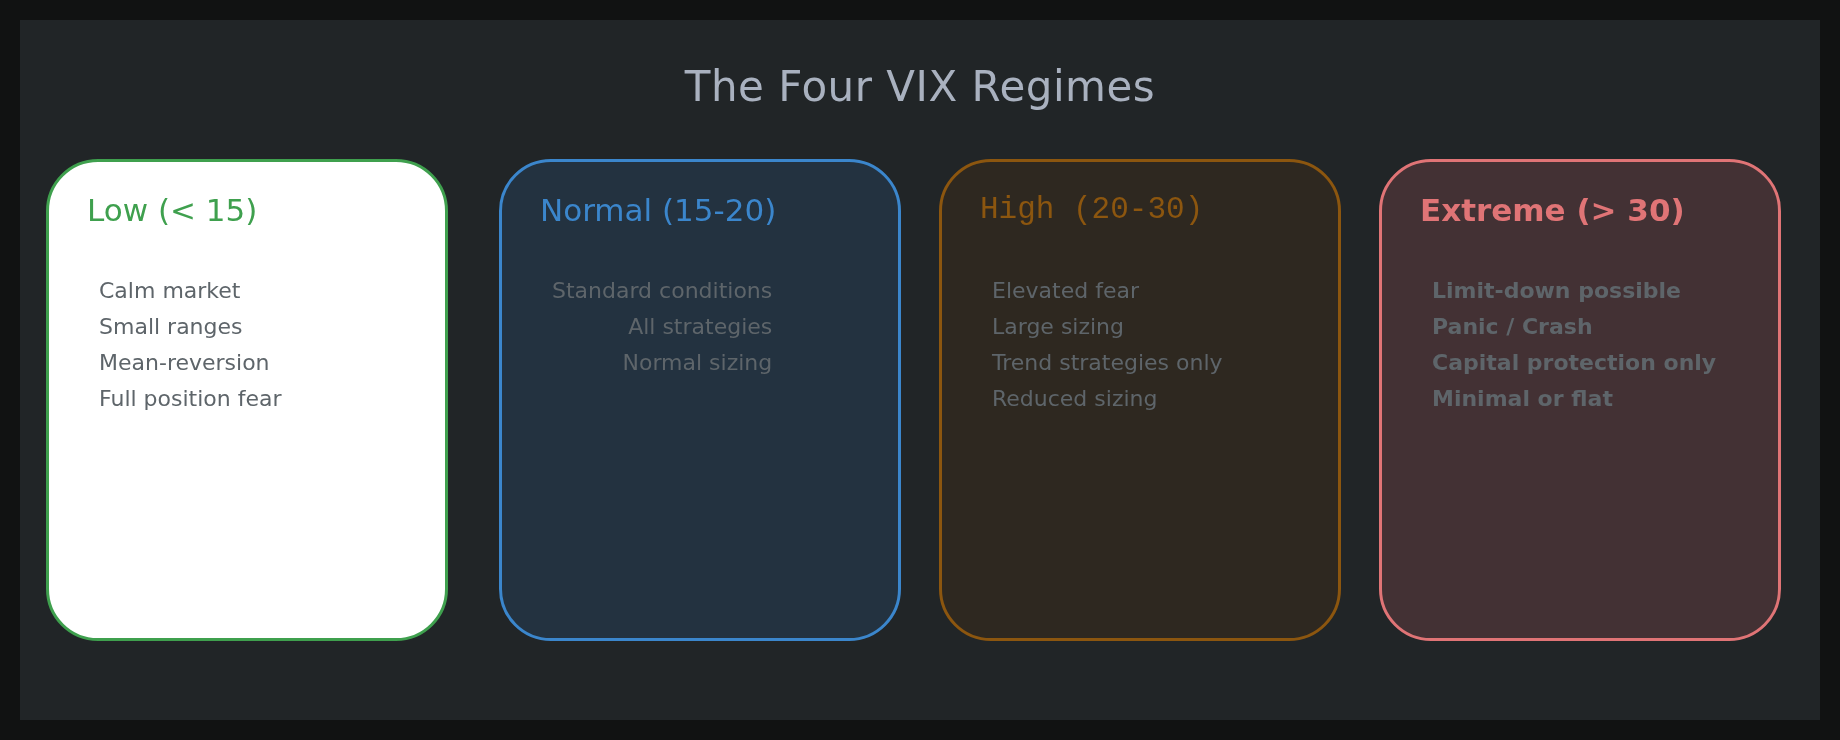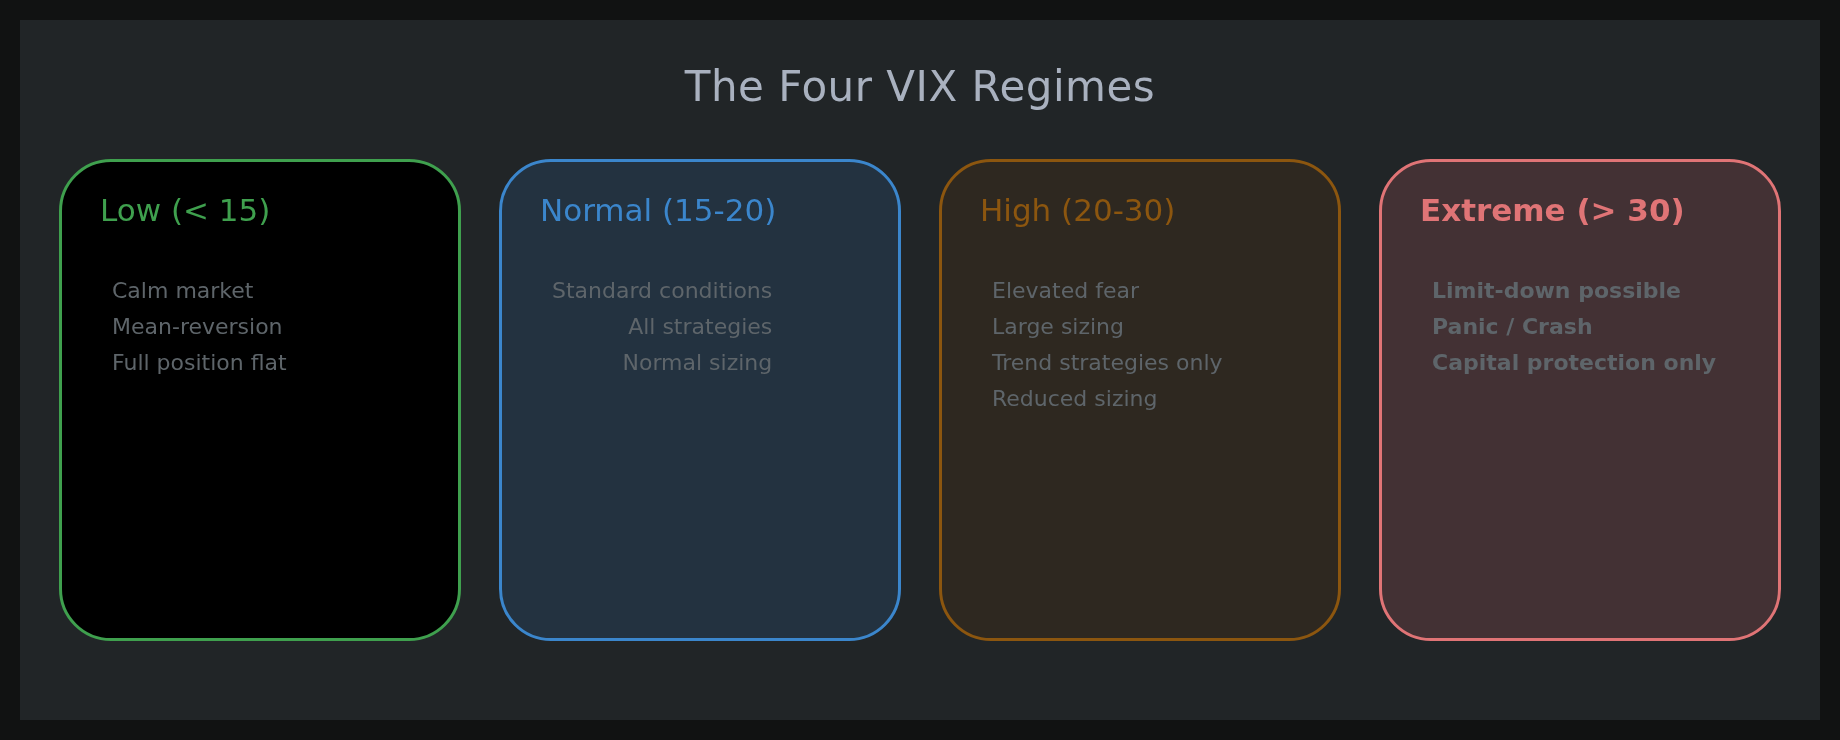--- a/index.html
+++ b/index.html
@@ -56,49 +56,51 @@
       color: #5e656a;
       white-space: nowrap;
     }
   </style>
 </head>
 <body>
 
 <div class="canvas">
   <div class="title">The Four VIX Regimes</div>
 
-  <div class="card" id="card0" style="left: 39px; border-color: rgb(63, 160, 78); background: #000000;">
+  <div class="card" id="card0" style="left: 26px; border-color: rgb(63, 160, 78); background: #ffffff;">
     <div class="card-title" style="color: rgb(63, 160, 78);">Low (&lt; 15)</div>
     <ul class="card-lines">
       <li>Calm market</li>
+      <li>Small ranges</li>
       <li>Mean-reversion</li>
-      <li>Full position flat</li>
+      <li>Full position fear</li>
     </ul>
   </div>
 
   <div class="card" id="card1" style="left: 479px; border-color: rgb(59, 134, 204); background: rgb(35, 50, 64); text-align: right;">
     <div class="card-title" style="color: rgb(59, 134, 204);">Normal (15-20)</div>
     <ul class="card-lines">
       <li>Standard conditions</li>
       <li>All strategies</li>
       <li>Normal sizing</li>
     </ul>
   </div>
 
   <div class="card" id="card2" style="left: 919px; border-color: rgb(140, 86, 15); background: rgb(46, 40, 32);">
-    <div class="card-title" style="color: rgb(140, 86, 15);">High (20-30)</div>
+    <div class="card-title" style="color: rgb(140, 86, 15); font-family: Liberation Mono, monospace;">High (20-30)</div>
     <ul class="card-lines">
       <li>Elevated fear</li>
       <li>Large sizing</li>
       <li>Trend strategies only</li>
       <li>Reduced sizing</li>
     </ul>
   </div>
 
   <div class="card" id="card3" style="left: 1359px; border-color: rgb(224, 116, 118); background: rgb(67, 49, 52); font-weight: bold;">
     <div class="card-title" style="color: rgb(224, 116, 118);">Extreme (&gt; 30)</div>
     <ul class="card-lines">
       <li>Limit-down possible</li>
       <li>Panic / Crash</li>
       <li>Capital protection only</li>
+      <li>Minimal or flat</li>
     </ul>
   </div>
 </div>
 
 </body></html>

